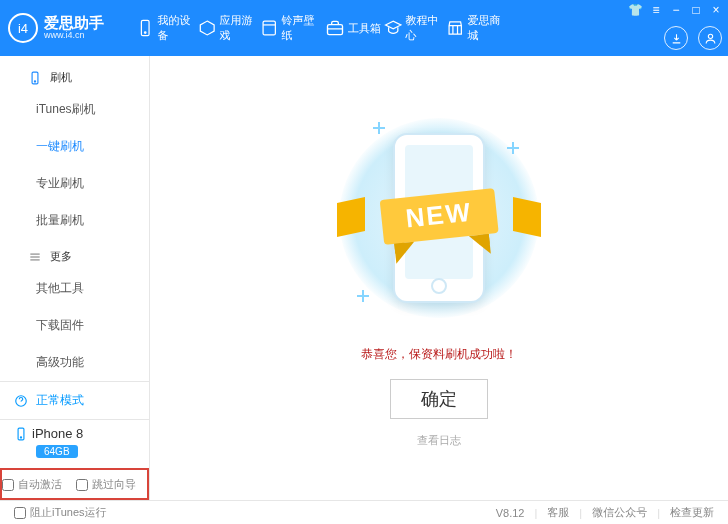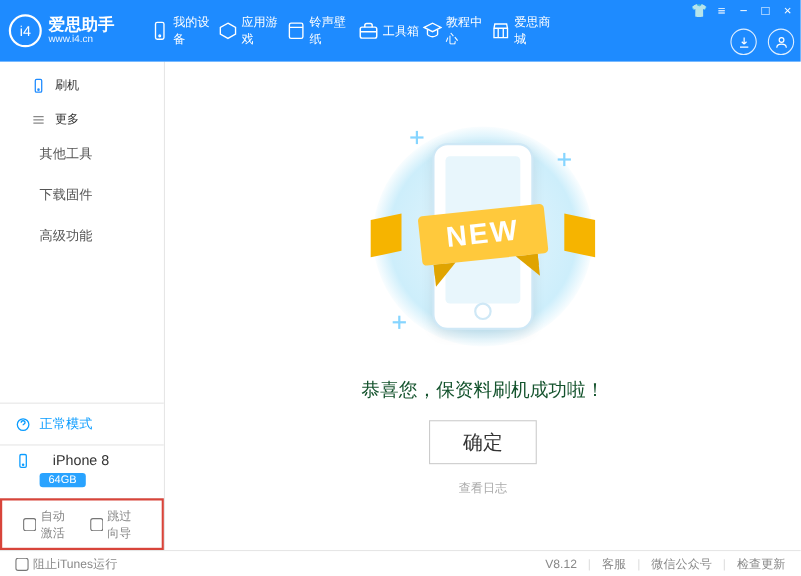--- a/index.html
+++ b/index.html
@@ -20,44 +20,44 @@
 .circ-icon{width:24px;height:24px;border:1.5px solid rgba(255,255,255,.85);border-radius:50%;display:flex;align-items:center;justify-content:center;cursor:pointer}
 .app-body{display:flex;height:calc(100% - 56px - 24px)}
 .sidebar{width:150px;border-right:1px solid #e6e6e6;display:flex;flex-direction:column;overflow:hidden}
 .sb-scroll{flex:1;padding:4px 0;overflow:auto}
 .sb-group{padding:10px 28px 6px;display:flex;align-items:center;gap:8px;color:#333;font-size:11px}
 .sb-item{padding:10px 14px 10px 36px;font-size:12px;color:#555;cursor:pointer}
 .sb-item.active{color:#1e8bff}
 .sb-bottom{border-top:1px solid #e6e6e6}
 .sb-status{padding:10px 14px;display:flex;align-items:center;gap:8px;color:#0a9cff}
 .dev-block{padding:6px 14px 10px;border-top:1px solid #e6e6e6}
-.dev-row{display:flex;align-items:center;gap:20px;color:#333;font-size:13px}
+.dev-row{display:flex;align-items:center;gap:4px;color:#333;font-size:13px}
 .dev-badge{display:inline-block;margin-top:4px;background:#29a3ff;color:#fff;border-radius:3px;padding:1px 8px;font-size:10px;margin-left:22px}
-.opts{padding:8px 21px;border-top:1px solid #e6e6e6;display:flex;gap:14px;color:#888}
+.opts{padding:8px 2px;border-top:1px solid #e6e6e6;display:flex;gap:14px;color:#888}
 .opts.highlight{outline:2px solid #d8443a;outline-offset:-2px}
 .opts label{display:flex;align-items:center;gap:4px;font-size:11px;cursor:pointer}
 .content{flex:1;display:flex;flex-direction:column;align-items:center;justify-content:center;position:relative}
 .illus{width:220px;height:220px;position:relative;display:flex;align-items:center;justify-content:center}
 .illus .halo{position:absolute;width:200px;height:200px;border-radius:50%;background:radial-gradient(circle,#e8f6fd 0%,#cdeefb 60%,rgba(255,255,255,0) 72%)}
 .phone{position:relative;width:92px;height:170px;background:#fff;border:2px solid #cfe8f6;border-radius:14px;box-shadow:0 4px 12px rgba(0,0,0,.08)}
 .phone:before{content:"";position:absolute;top:10px;left:10px;right:10px;bottom:22px;background:#e8f6fc;border-radius:4px}
 .phone:after{content:"";position:absolute;bottom:7px;left:50%;width:12px;height:12px;border:2px solid #cfe8f6;border-radius:50%;transform:translateX(-50%)}
 .banner{position:absolute;top:86px;left:50%;transform:translateX(-50%) rotate(-6deg);background:#ffc93c;color:#fff;font-weight:900;font-size:26px;letter-spacing:2px;padding:6px 24px 8px;border-radius:4px}
 .banner:before,.banner:after{content:"";position:absolute;top:100%;width:0;height:0;border:10px solid transparent}
 .banner:before{left:10px;border-top-color:#e0a400;border-left-color:#e0a400}
 .banner:after{right:10px;border-top-color:#e0a400;border-right-color:#e0a400}
 .ribbon-l,.ribbon-r{position:absolute;top:92px;width:28px;height:34px;background:#f6b400}
 .ribbon-l{left:8px;transform:skewY(-12deg)}
 .ribbon-r{right:8px;transform:skewY(12deg)}
 .sparkle{position:absolute;width:12px;height:12px}
 .sparkle:before,.sparkle:after{content:"";position:absolute;background:#86d5ff}
 .sparkle:before{left:5px;top:0;width:2px;height:12px}
 .sparkle:after{top:5px;left:0;height:2px;width:12px}
 .sp1{top:14px;left:44px}.sp2{top:34px;right:30px}.sp3{bottom:26px;left:28px}
-.msg{margin-top:18px;font-size:17px;color:#14532d}
+.msg{margin-top:18px;font-size:12px;color:#b91c1c}
 .btn-ok{margin-top:16px;padding:7px 30px;border:1px solid #ccc;background:#fff;font-size:18px;color:#333;cursor:pointer}
 .log-link{margin-top:14px;font-size:11px;color:#aaa;cursor:pointer;}
 .footer{height:24px;border-top:1px solid #e6e6e6;display:flex;align-items:center;padding:0 14px;font-size:11px;color:#888;justify-content:space-between}
 .footer-left label{display:flex;align-items:center;gap:4px;cursor:pointer}
 .footer-right{display:flex;align-items:center;gap:10px}
 .footer-right .sep{color:#ddd}
 input[type=checkbox]{width:12px;height:12px;accent-color:#1e8bff}
 .ic{width:14px;height:14px;display:inline-block}
 </style>
 </head>
@@ -138,20 +138,26 @@
 <div class="app-body">
   <div class="sidebar">
     <div class="sb-scroll">
       <div class="sb-group">
         <svg class="ic" viewBox="0 0 24 24" fill="none" stroke="#1e8bff" stroke-width="2">
             <rect x="7" y="2" width="10" height="20" rx="2"></rect>
             <circle cx="12" cy="18" r="1"></circle>
           </svg>
         <span>刷机</span>
       </div>
+      <div id="g1items">
+          <div class="sb-item">iTunes刷机</div>
+          <div class="sb-item active">一键刷机</div>
+          <div class="sb-item">专业刷机</div>
+          <div class="sb-item">批量刷机</div>
+        </div>
       <div class="sb-group">
         <svg class="ic" viewBox="0 0 24 24" fill="none" stroke="#888" stroke-width="2">
             <line x1="4" y1="7" x2="20" y2="7"></line>
             <line x1="4" y1="12" x2="20" y2="12"></line>
             <line x1="4" y1="17" x2="20" y2="17"></line>
           </svg>
         <span>更多</span>
       </div>
       <div id="g2items">
           <div class="sb-item">其他工具</div>

